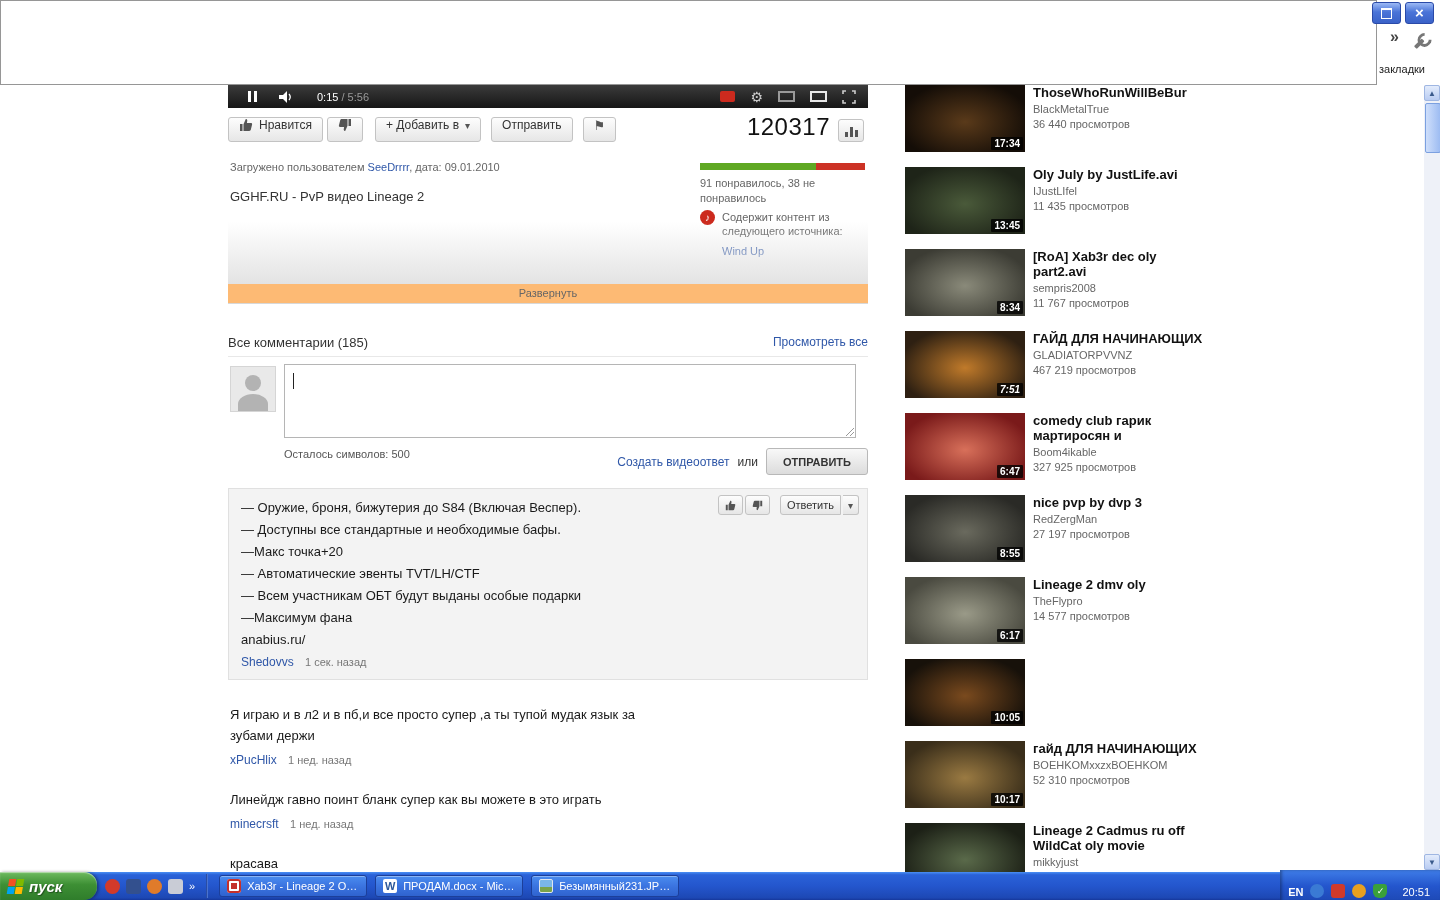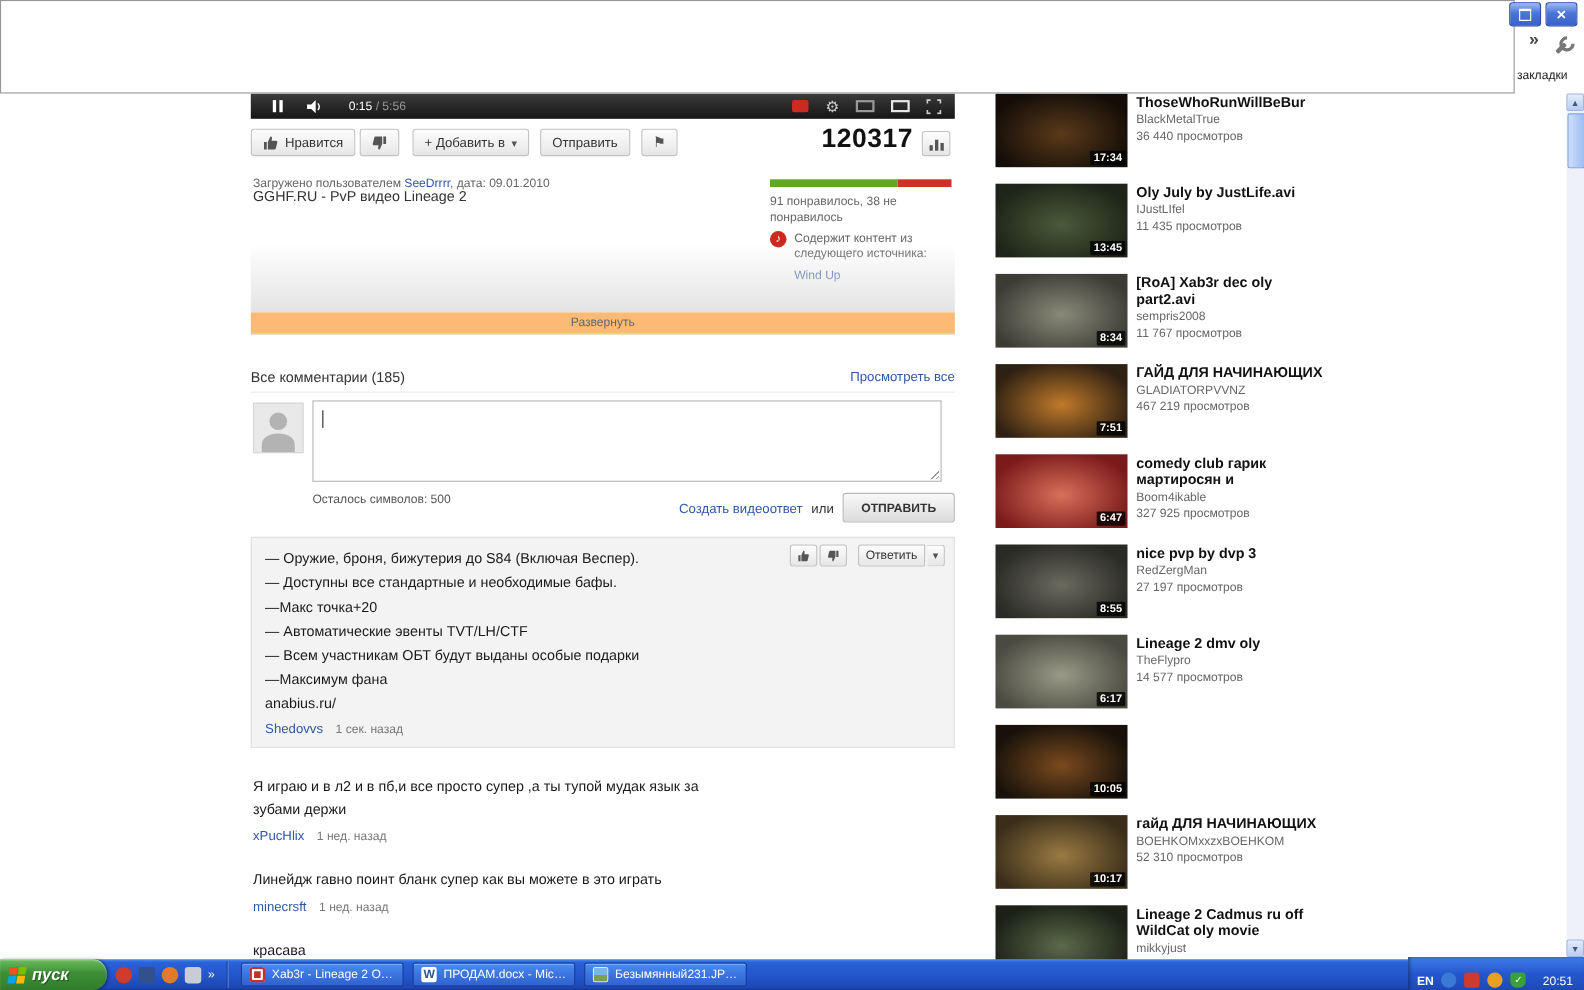--- a/index.html
+++ b/index.html
@@ -46,35 +46,35 @@
   .pb-time .tot{color:#999}
   .pb-right{margin-left:auto;display:flex;align-items:center;gap:15px;padding-right:12px}
   .annot-icon{width:15px;height:11px;background:#cc2a1e;border-radius:2px}
   .gear-icon{color:#ccc;font-size:14px;line-height:1}
   .gear-icon::before{content:"⚙"}
   .size-btn{width:17px;height:11px;border:2px solid #9a9a9a;box-sizing:border-box}
   .size-btn.active{border-color:#e8e8e8}
 
   
   #actions-row{position:absolute;left:228px;top:117px;display:flex;align-items:flex-start}
-  .yt-btn{height:25px;box-sizing:border-box;padding:0 10px;display:inline-flex;align-items:center;gap:6px;
+  .yt-btn{height:25px;box-sizing:border-box;padding:0 10px;display:inline-flex;gap:6px;
           background:linear-gradient(#fdfdfd,#e6e6e6);border:1px solid #c3c3c3;border-radius:3px;
           font-size:12px;color:#333;cursor:pointer;white-space:nowrap}
   .caret::before{content:"▾";font-size:10px;color:#555}
   .flag-icon::before{content:"⚑";font-size:13px;color:#555}
   #view-count{position:absolute;left:690px;top:113px;width:140px;text-align:right;
-              font-size:24px;font-weight:bold;color:#111;letter-spacing:0.5px}
+              font-size:24px;font-weight:normal;color:#111;letter-spacing:0.5px}
   #stats-btn{position:absolute;left:838px;top:119px;width:26px;height:23px;box-sizing:border-box;
              border:1px solid #c3c3c3;border-radius:3px;background:linear-gradient(#fdfdfd,#e6e6e6);
              display:flex;align-items:flex-end;justify-content:center;gap:2px;padding-bottom:4px;cursor:pointer}
   #stats-btn i{display:block;width:3px;background:#555}
 
   
   #meta-line{position:absolute;left:230px;top:161px;font-size:11px;color:#666}
-  #video-title{position:absolute;left:230px;top:171px;font-size:13px;color:#333}
+  #video-title{position:absolute;left:230px;top:189px;font-size:13px;color:#333}
   #like-bar{position:absolute;left:700px;top:163px;width:165px;height:7px;display:flex}
   #like-bar .green{background:#5fa823}
   #like-bar .red{background:#cc3225}
   #rating-text{position:absolute;left:700px;top:176px;width:150px;font-size:11px;color:#666;line-height:15px}
   #claim{position:absolute;left:700px;top:210px;width:180px;font-size:11px;color:#666;line-height:14px}
   #claim .row{display:flex;gap:7px}
   .note-icon{flex:0 0 15px;width:15px;height:15px;border-radius:50%;background:#cc2a1e;color:#fff;
              font-size:10px;display:flex;align-items:center;justify-content:center}
   .note-icon::before{content:"♪"}
   #claim-link{margin-left:22px;display:inline-block;margin-top:6px}
@@ -384,21 +384,21 @@
       <span class="sb-dur">8:34</span>
     </div>
     <div class="sb-meta">
       <div class="sb-title">[RoA] Xab3r dec oly part2.avi</div>
       <div class="sb-user">sempris2008</div>
       <div class="sb-views">11 767 просмотров</div>
     </div>
   </div>
 
   <div class="sb-item">
-    <div class="sb-thumb" style="background: radial-gradient(at 50% 55%, rgb(192, 122, 42), rgb(46, 32, 18) 78%);">
+    <div class="sb-thumb" style="background: radial-gradient(at 50% 55%, rgb(192, 122, 42), rgb(46, 32, 18) 78%); font-style: italic;">
       <span class="sb-dur">7:51</span>
     </div>
     <div class="sb-meta">
       <div class="sb-title">ГАЙД ДЛЯ НАЧИНАЮЩИХ</div>
       <div class="sb-user">GLADIATORPVVNZ</div>
       <div class="sb-views">467 219 просмотров</div>
     </div>
   </div>
 
   <div class="sb-item">

